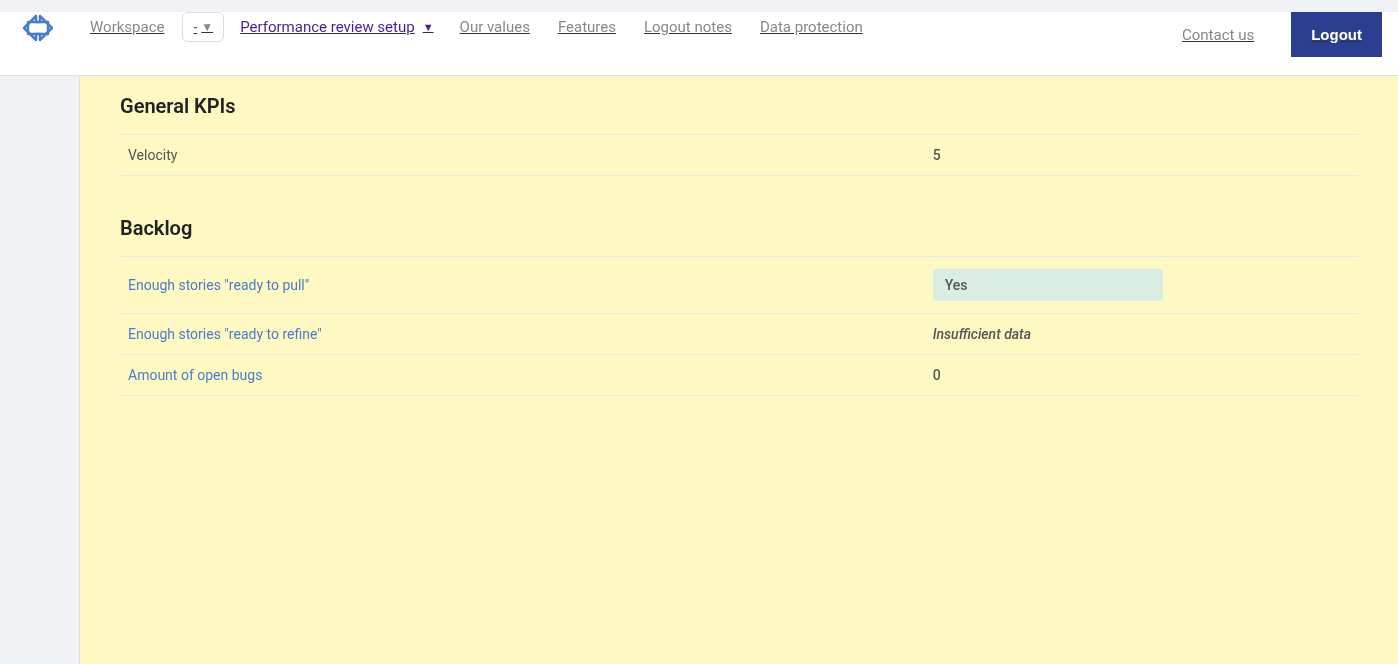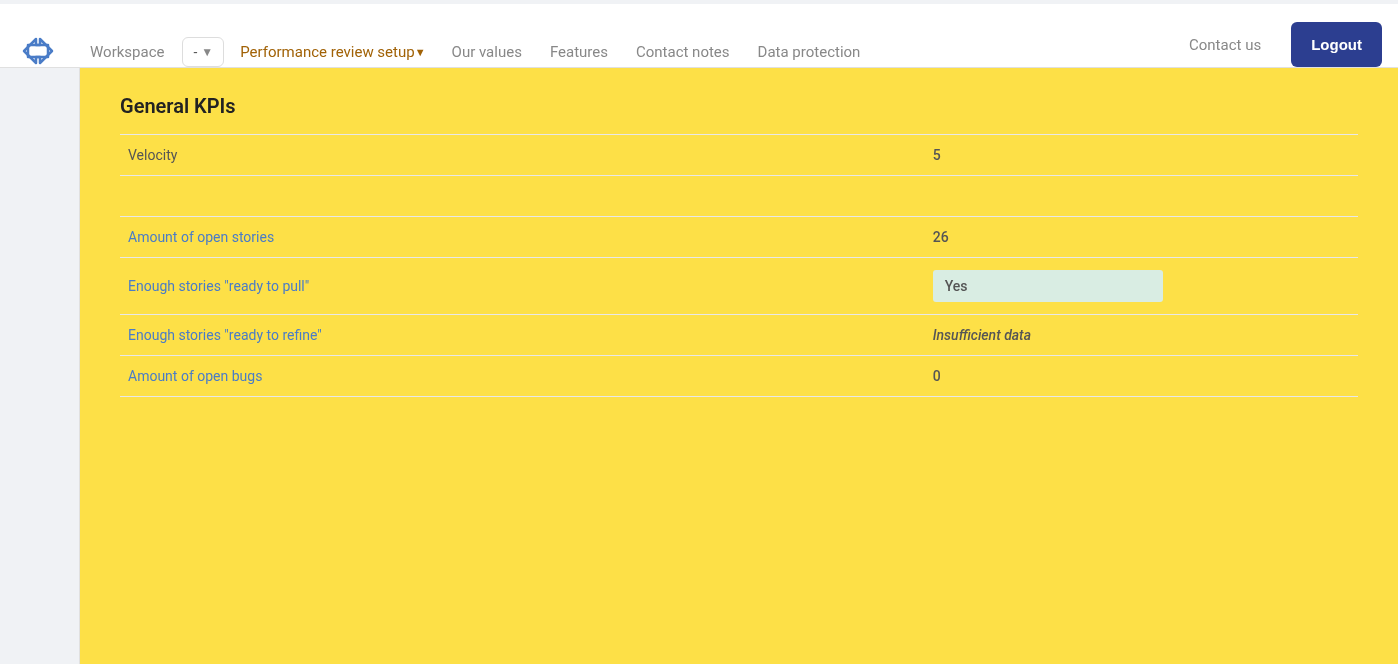--- a/index.html
+++ b/index.html
@@ -5,31 +5,32 @@
     * { box-sizing: border-box; margin: 0; padding: 0; }
     body {
       font-family: -apple-system, BlinkMacSystemFont, 'Segoe UI', Roboto, sans-serif;
       background: #f0f2f5;
       color: #333;
       font-size: 14px;
     }
     
     .navbar {
       display: flex;
-      align-items: flex-end;
+      align-items: flex-start;
       background: #fff;
       height: 64px;
       padding: 0 16px;
       border-bottom: 1px solid #e0e0e0;
       gap: 8px;
       position: fixed;
-      top: 4px;
+      top: 12px;
       left: 0;
       right: 0;
       z-index: 100;
+      text-decoration: underline;
     }
     .logo {
       display: flex;
       align-items: center;
       margin-right: 12px;
     }
     .logo svg {
       width: 44px;
       height: 32px;
     }
@@ -53,41 +54,40 @@
       font-size: 14px;
       color: #555;
     }
     .nav-dropdown .chevron {
       font-size: 12px;
       color: #888;
     }
     .nav-perf {
       display: flex;
       align-items: center;
-      gap: 0;
-      color: #a16207;
+      gap: 8px;
+      color: #4c1d95;
       font-size: 15px;
       cursor: pointer;
       padding: 6px 8px;
     }
     .nav-perf .chevron-down {
       font-size: 11px;
     }
     .nav-spacer { flex: 1; }
     .nav-right {
       display: flex;
       align-items: center;
-      gap: 4px;
-      margin-top: 48px;
+      gap: 11px;
     }
     .btn-logout {
       background: #2c3e90;
       color: #fff;
       border: none;
-      border-radius: 6px;
+      border-radius: 0;
       padding: 14px 20px;
       font-size: 15px;
       font-weight: 600;
       cursor: pointer;
       margin-left: 16px;
     }
     
     .layout {
       display: flex;
       margin-top: 64px;
@@ -95,21 +95,21 @@
     }
     .sidebar {
       width: 80px;
       background: #f0f2f5;
       border-right: 1px solid #e0e0e0;
       min-height: 100%;
     }
     
     .main {
       flex: 1;
-      background: #fde047;
+      background: #fef9c3;
       padding: 30px 40px;
       overflow-y: auto;
       max-height: calc(100vh - 64px);
     }
     
     .main::-webkit-scrollbar { width: 8px; }
     .main::-webkit-scrollbar-track { background: #f0f2f5; }
     .main::-webkit-scrollbar-thumb { background: #c0c0c0; border-radius: 4px; }
 
     
@@ -188,21 +188,21 @@
     <span class="chevron">▼</span>
   </div>
 
   <div class="nav-perf">
     <span>Performance review setup</span>
     <span class="chevron-down">▼</span>
   </div>
 
   <span class="nav-link">Our values</span>
   <span class="nav-link">Features</span>
-  <span class="nav-link">Contact notes</span>
+  <span class="nav-link">Logout notes</span>
   <span class="nav-link">Data protection</span>
 
   <div class="nav-spacer"></div>
 
   <div class="nav-right">
     <span class="nav-link">Contact us</span>
     <button class="btn-logout">Logout</button>
   </div>
 </nav>
 
@@ -221,27 +221,24 @@
             <td class="value-cell">5</td>
           </tr>
 
 
 
         </tbody>
       </table>
     </div>
 
     <div>
+      <h2 class="section-title">Backlog</h2>
       <table class="kpi-table">
         <tbody>
 
-          <tr>
-            <td>Amount of open stories</td>
-            <td class="value-cell">26</td>
-          </tr>
 
 
 
 
           <tr>
             <td>Enough stories "ready to pull"</td>
             <td class="value-cell">
               <span class="cell-highlight-green">Yes</span>
             </td>
           </tr>

